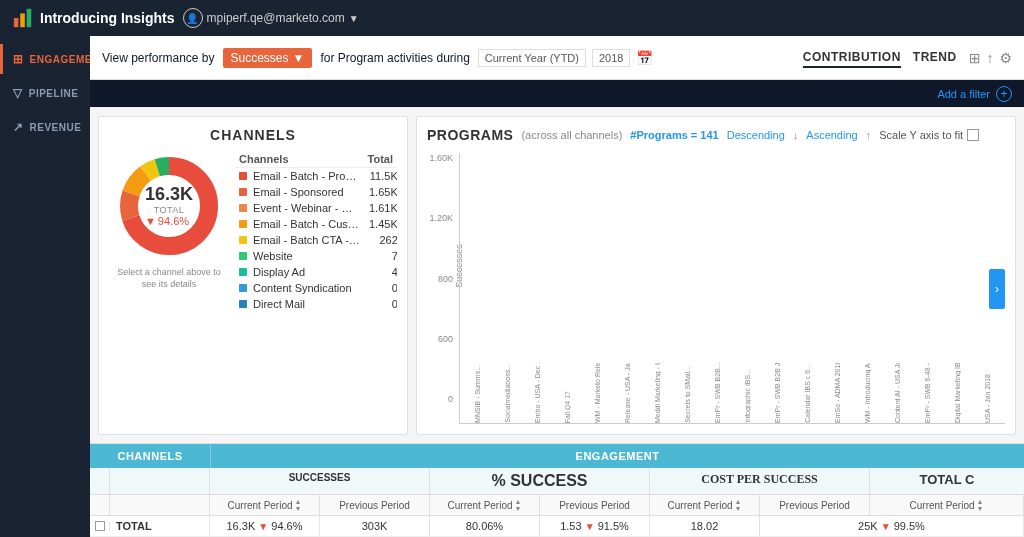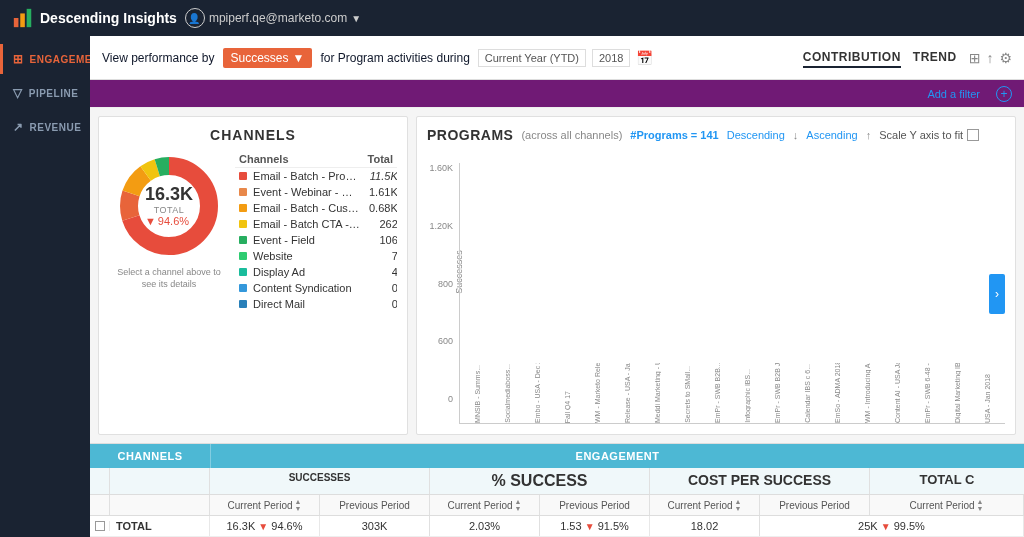--- a/index.html
+++ b/index.html
@@ -153,30 +153,30 @@
       align-items: center;
     }
     .toolbar-icon-btn {
       color: #888;
       font-size: 14px;
       cursor: pointer;
     }
 
     
     .filter-bar {
-      background: #701a75;
+      background: #0f172a;
       padding: 4px 12px;
       display: flex;
       justify-content: flex-end;
       align-items: center;
       font-size: 11px;
       color: #2196F3;
       border-bottom: 1px solid #eee;
       height: 28px;
-      gap: 16px;
+      gap: 6px;
     }
     .filter-add-btn {
       width: 16px; height: 16px;
       border: 1px solid #2196F3;
       border-radius: 50%;
       display: flex; align-items: center; justify-content: center;
       font-size: 12px; color: #2196F3; cursor: pointer;
     }
 
     
@@ -305,21 +305,21 @@
       padding: 10px;
       flex: 1;
       display: flex;
       flex-direction: column;
       overflow: hidden;
     }
     .programs-header {
       display: flex;
       align-items: center;
       gap: 8px;
-      margin-bottom: 20px;
+      margin-bottom: 10px;
       flex-wrap: wrap;
     }
     .programs-title {
       font-size: 14px;
       font-weight: 700;
       color: #333;
       letter-spacing: 0.5px;
     }
     .programs-subtitle {
       font-size: 11px;
@@ -491,21 +491,21 @@
 </head>
 <body>
 
 <div class="header">
   <div class="header-logo">
     <svg class="logo-icon" viewBox="0 0 24 24">
       <rect x="2" y="12" width="5" height="10" fill="#e8643a"></rect>
       <rect x="9" y="7" width="5" height="15" fill="#f39c12"></rect>
       <rect x="16" y="2" width="5" height="20" fill="#27ae60"></rect>
     </svg>
-    <span class="header-title">Descending Insights</span>
+    <span class="header-title">Introducing Insights</span>
   </div>
   <div class="header-user">
     <div class="user-icon-circle">👤</div>
     <span>mpiperf.qe@marketo.com</span>
     <span style="color:#ccc; font-size:10px;">▼</span>
   </div>
 </div>
 
 <div class="main-layout">
 
@@ -592,49 +592,49 @@
               </thead>
             </table>
             <div class="channel-scroll">
               <table>
                 <tbody id="channel-tbody">
                 <tr>
     <td style="padding:2px 4px; white-space:nowrap; overflow:hidden; max-width:130px; text-overflow:ellipsis;">
       <span class="channel-dot" style="background:#e74c3c;"></span>
       <span>Email - Batch - Prospect</span>
     </td>
-    <td style="padding:2px 4px; text-align:right;font-style:italic;">11.5K</td>
+    <td style="padding:2px 4px; text-align:right;">11.5K</td>
+  </tr>
+                    <tr>
+    <td style="padding:2px 4px; white-space:nowrap; overflow:hidden; max-width:130px; text-overflow:ellipsis;">
+      <span class="channel-dot" style="background:#e8643a;"></span>
+      <span>Email - Sponsored</span>
+    </td>
+    <td style="padding:2px 4px; text-align:right;">1.65K</td>
   </tr>
                     <tr>
     <td style="padding:2px 4px; white-space:nowrap; overflow:hidden; max-width:130px; text-overflow:ellipsis;">
       <span class="channel-dot" style="background:#e8884a;"></span>
       <span>Event - Webinar - Marketo</span>
     </td>
     <td style="padding:2px 4px; text-align:right;">1.61K</td>
   </tr>
                     <tr>
     <td style="padding:2px 4px; white-space:nowrap; overflow:hidden; max-width:130px; text-overflow:ellipsis;">
       <span class="channel-dot" style="background:#f39c12;"></span>
       <span>Email - Batch - Customer</span>
     </td>
-    <td style="padding:2px 4px; text-align:right;">0.68K</td>
+    <td style="padding:2px 4px; text-align:right;">1.45K</td>
   </tr>
                     <tr>
     <td style="padding:2px 4px; white-space:nowrap; overflow:hidden; max-width:130px; text-overflow:ellipsis;">
       <span class="channel-dot" style="background:#f1c40f;"></span>
       <span>Email - Batch CTA - Prospect</span>
     </td>
     <td style="padding:2px 4px; text-align:right;">262</td>
-  </tr>
-                    <tr>
-    <td style="padding:2px 4px; white-space:nowrap; overflow:hidden; max-width:130px; text-overflow:ellipsis;">
-      <span class="channel-dot" style="background:#27ae60;"></span>
-      <span>Event - Field</span>
-    </td>
-    <td style="padding:2px 4px; text-align:right;">106</td>
   </tr>
                     <tr>
     <td style="padding:2px 4px; white-space:nowrap; overflow:hidden; max-width:130px; text-overflow:ellipsis;">
       <span class="channel-dot" style="background:#2ecc71;"></span>
       <span>Website</span>
     </td>
     <td style="padding:2px 4px; text-align:right;">7</td>
   </tr>
                     <tr>
     <td style="padding:2px 4px; white-space:nowrap; overflow:hidden; max-width:130px; text-overflow:ellipsis;">
@@ -776,21 +776,21 @@
     <div class="bottom-table">
       <div class="table-header-row">
         <div class="th-channels">CHANNELS</div>
         <div class="th-engagement">ENGAGEMENT</div>
       </div>
       <div style="display:flex; background:#f0f8fa; border-bottom:1px solid #ddd;">
         <div style="width:20px; min-width:20px; border-right:1px solid #e0e0e0;"></div>
         <div style="width:100px; min-width:100px; padding:4px; font-size:10px; font-weight:700; border-right:1px solid #e0e0e0; text-align:center;"></div>
         <div style="width:220px; padding:4px; font-size:10px; font-weight:700; text-align:center; border-right:1px solid #e0e0e0;">SUCCESSES</div>
         <div style="width:220px; padding:4px; font-size:16px; font-weight:700; text-align:center; border-right:1px solid #e0e0e0;">% SUCCESS</div>
-        <div style="width:220px; padding:4px; font-size:14px; font-weight:700; text-align:center; border-right:1px solid #e0e0e0;">COST PER SUCCESS</div>
+        <div style="width:220px; padding:4px; font-size:12px; font-weight:700; text-align:center; border-right:1px solid #e0e0e0;font-family:Liberation Serif, serif;">COST PER SUCCESS</div>
         <div style="flex:1; padding:4px; font-size:13px; font-weight:700; text-align:center;">TOTAL C</div>
       </div>
       <div style="display:flex; background:#f9f9f9; border-bottom:1px solid #ddd;">
         <div style="width:20px; min-width:20px; border-right:1px solid #e0e0e0;"></div>
         <div style="width:100px; min-width:100px; border-right:1px solid #e0e0e0;"></div>
         <div class="period-cell" style="width:110px;">
           Current Period <div class="sort-arrows">
               <span>▲</span>
               <span>▼</span>
             </div>
@@ -821,21 +821,21 @@
         <div class="row-checkbox-cell">
           <div class="row-checkbox"></div>
         </div>
         <div class="data-cell" style="width:100px; min-width:100px; font-weight:700; text-align:left;">TOTAL</div>
         <div class="data-cell" style="width:110px;">
           <span>16.3K</span>
           <span class="down-arrow"> ▼</span>
           <span>94.6%</span>
         </div>
         <div class="data-cell" style="width:110px; border-right:1px solid #e0e0e0;">303K</div>
-        <div class="data-cell" style="width:110px; border-right:1px solid #e0e0e0;">2.03%</div>
+        <div class="data-cell" style="width:110px; border-right:1px solid #e0e0e0;">80.06%</div>
         <div class="data-cell" style="width:110px;">
           <span>1.53</span>
           <span class="down-arrow"> ▼</span>
           <span>91.5%</span>
         </div>
         <div class="data-cell" style="width:110px; border-right:1px solid #e0e0e0;">18.02</div>
         <div class="data-cell" style="flex:1;">
           <span>25K</span>
           <span class="down-arrow"> ▼</span>
           <span>99.5%</span>

